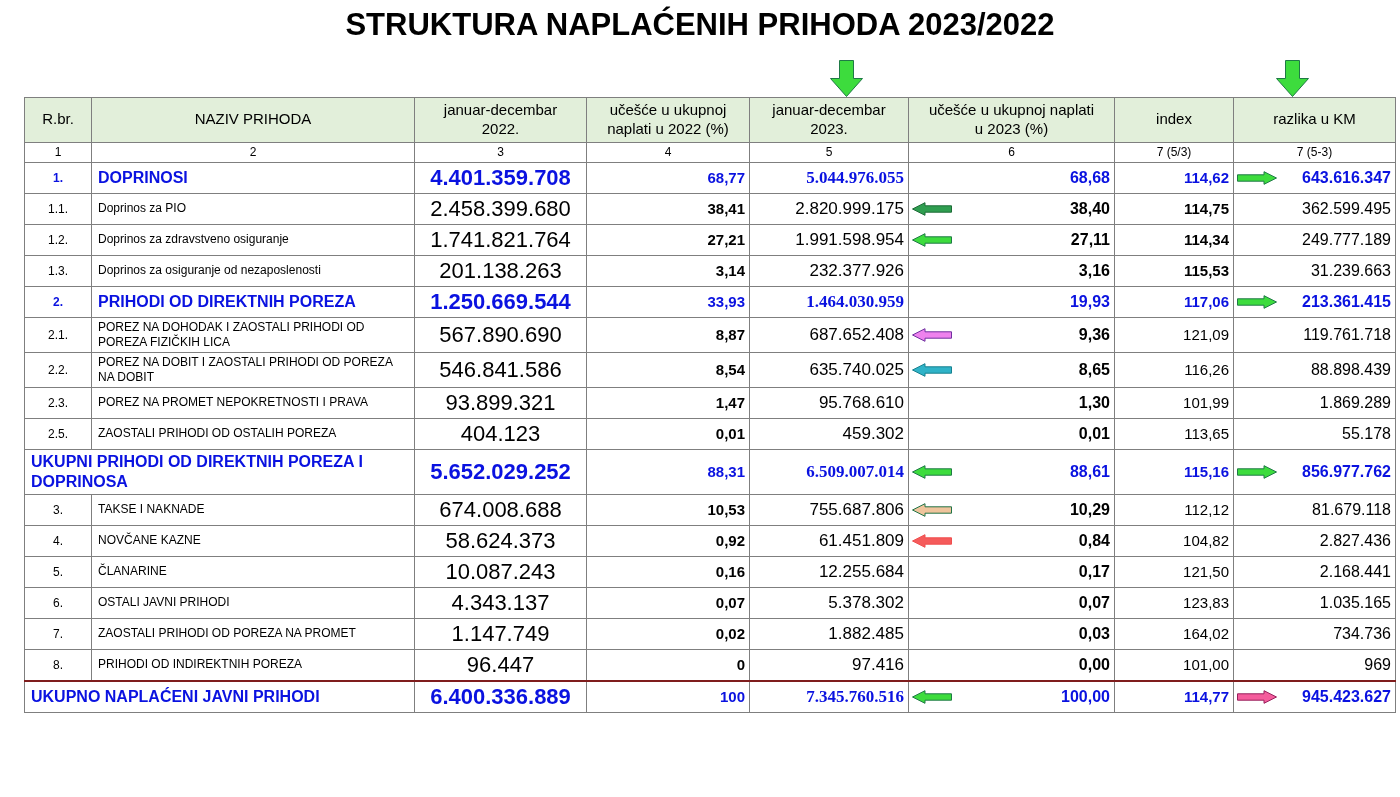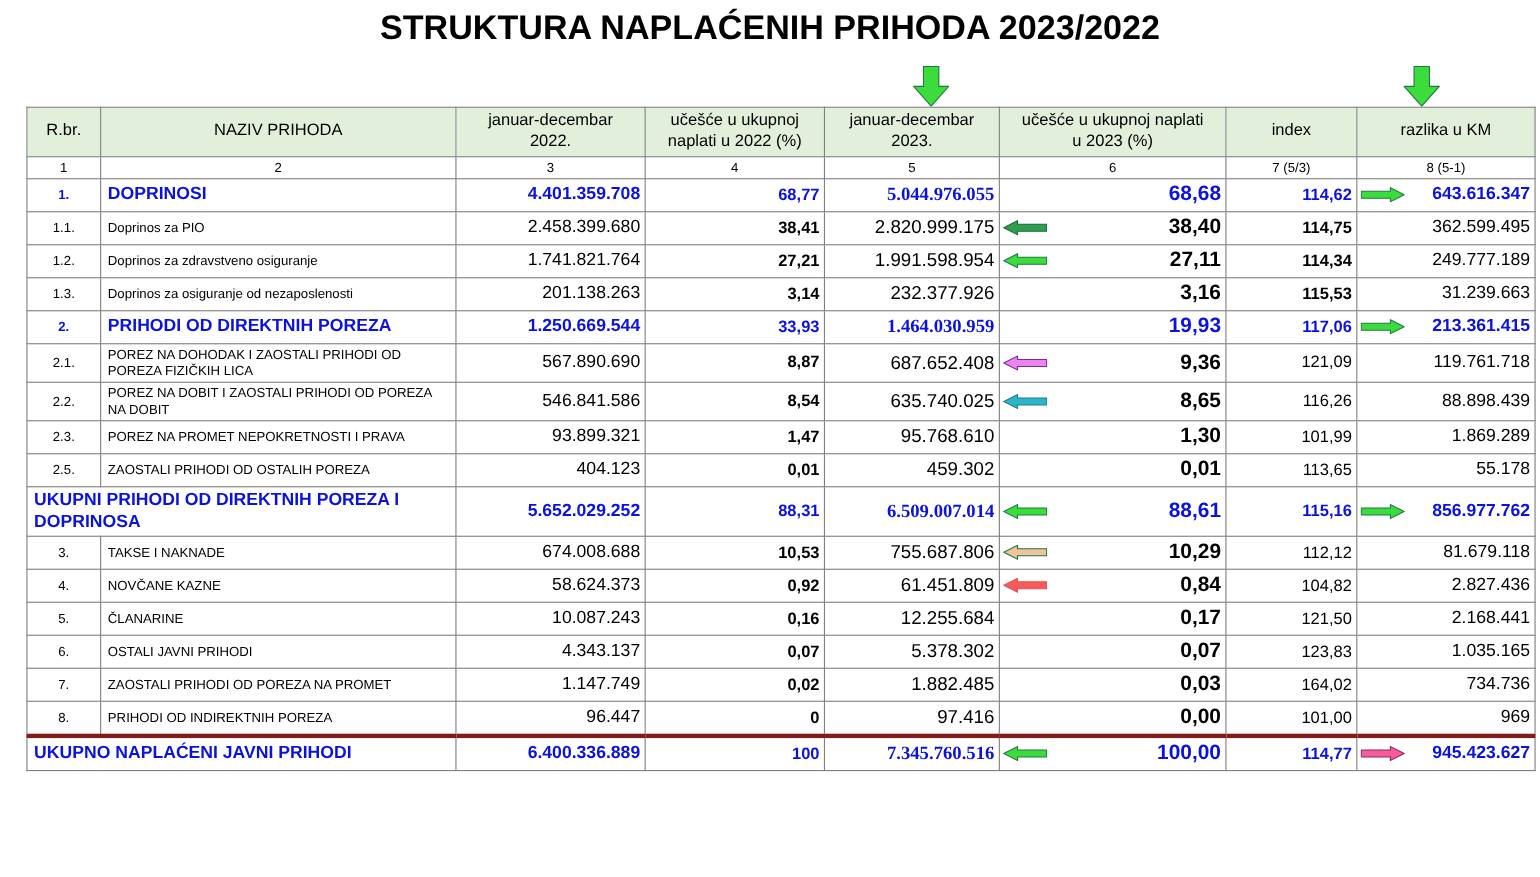--- a/index.html
+++ b/index.html
@@ -26,31 +26,31 @@
     text-align:center;padding:3px 4px;height:36px;white-space:pre-line;
   }
   th.numrow{
     background:#fff;font-weight:normal;font-size:12px;
     text-align:center;padding:1px 2px;height:17px;
   }
   td{padding:2px 4px;height:25px;}
   .c-rbr{text-align:center;font-size:12px;}
   .c-name{text-align:left;font-size:12px;line-height:1.25;padding-left:6px;}
   .c-num{text-align:right;}
-  .c3{font-size:16px;}
+  .c3{font-size:22px;text-align:center;}
   .c4{font-size:15px;font-weight:bold;}
   .c5{font-size:17px;position:relative;}
-  .c6{font-size:19px;font-weight:bold;position:relative;}
+  .c6{font-size:16px;font-weight:bold;position:relative;}
   .c7{font-size:15px;text-align:right;}
   .c7.idx-bold{font-weight:bold;}
   .c8{font-size:16px;position:relative;}
   .row-blue td{color:#0a12e0;font-weight:bold;}
   .row-blue .c-name{font-size:16px;}
   .row-blue .c5{font-size:17px;font-family:Liberation Serif, serif;}
-  tr.final td{border-top:4px solid #7f1d1d;}
+  tr.final td{border-top:2px solid #7f1d1d;}
   .arrow-abs{
     position:absolute;left:3px;top:50%;transform:translateY(-50%);line-height:0;
   }
 </style>
 </head>
 <body>
 
 <div class="page">
 
   <div class="title">STRUKTURA NAPLAĆENIH PRIHODA 2023/2022</div>
@@ -91,21 +91,21 @@
         <th class="hdr">razlika u KM</th>
       </tr>
       <tr>
         <th class="numrow">1</th>
         <th class="numrow">2</th>
         <th class="numrow">3</th>
         <th class="numrow">4</th>
         <th class="numrow">5</th>
         <th class="numrow">6</th>
         <th class="numrow">7 (5/3)</th>
-        <th class="numrow">8 (5-1)</th>
+        <th class="numrow">7 (5-3)</th>
       </tr>
     </thead>
     <tbody id="tbody">
         <tr class="row-blue">
           <td class="c-rbr">1.</td>
           <td class="c-name">DOPRINOSI</td>
           <td class="c-num c3">4.401.359.708</td>
           <td class="c-num c4">68,77</td>
           <td class="c-num c5">5.044.976.055</td>
           <td class="c-num c6">68,68</td>

